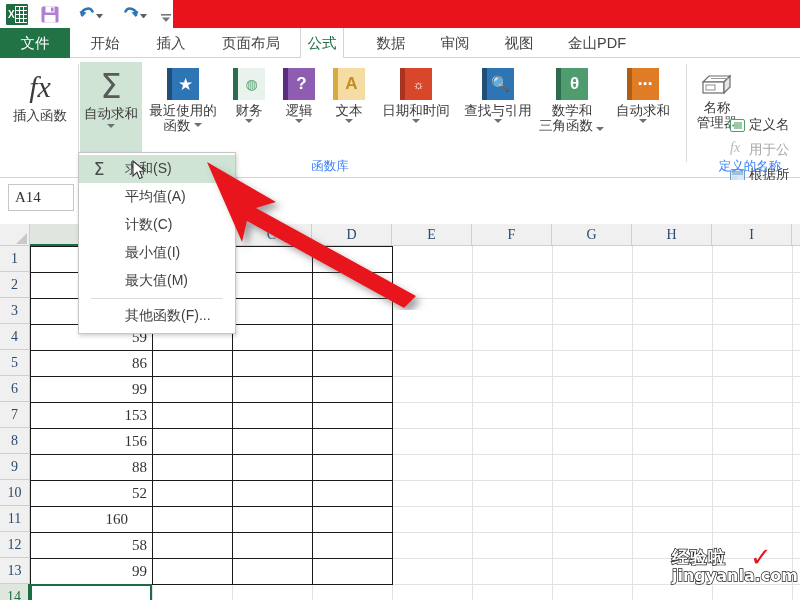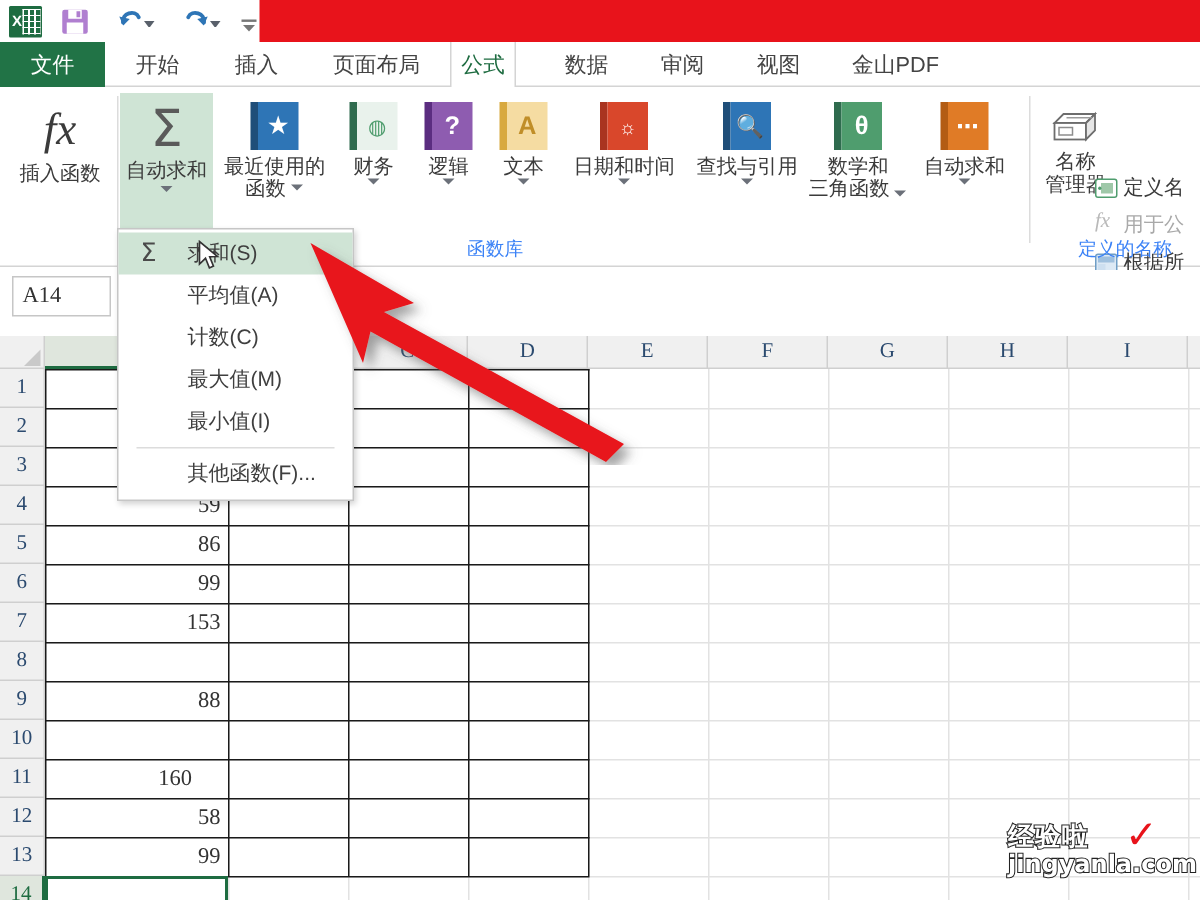--- a/index.html
+++ b/index.html
@@ -546,22 +546,28 @@
       </div>
     <div class="gcell" style="left:31px;top:127px;width:120px;height:25px">
         <span>86</span>
       </div>
     <div class="gcell" style="left:31px;top:153px;width:120px;height:25px">
         <span>99</span>
       </div>
     <div class="gcell" style="left:31px;top:179px;width:120px;height:25px">
         <span>153</span>
       </div>
+    <div class="gcell" style="left:31px;top:205px;width:120px;height:25px">
+        <span>156</span>
+      </div>
     <div class="gcell" style="left:31px;top:231px;width:120px;height:25px">
         <span>88</span>
+      </div>
+    <div class="gcell" style="left:31px;top:257px;width:120px;height:25px">
+        <span>52</span>
       </div>
     <div class="gcell" style="left:31px;top:283px;width:101px;height:25px">
         <span>160</span>
       </div>
     <div class="gcell" style="left:31px;top:309px;width:120px;height:25px">
         <span>58</span>
       </div>
     <div class="gcell" style="left:31px;top:335px;width:120px;height:25px">
         <span>99</span>
       </div>
@@ -575,24 +581,24 @@
       <span class="sigma">Σ</span>
       <span>求和(S)</span>
     </div>
     <div class="mi">
       <span>平均值(A)</span>
     </div>
     <div class="mi">
       <span>计数(C)</span>
     </div>
     <div class="mi">
+      <span>最小值(I)</span>
+    </div>
+    <div class="mi">
       <span>最大值(M)</span>
-    </div>
-    <div class="mi">
-      <span>最小值(I)</span>
     </div>
     <div class="mi-sep"></div>
     <div class="mi">
       <span>其他函数(F)...</span>
     </div>
   </div>
 
   <div style="position:absolute;left:132px;top:160px;z-index:55">
     <svg width="16" height="22" viewBox="0 0 16 22" aria-hidden="true">
       <path d="M1 1 L1 16 L5 12.2 L7.6 18.6 L10.3 17.4 L7.8 11.2 L13 11 Z" fill="#fff" stroke="#333" stroke-width="1.1"></path>

